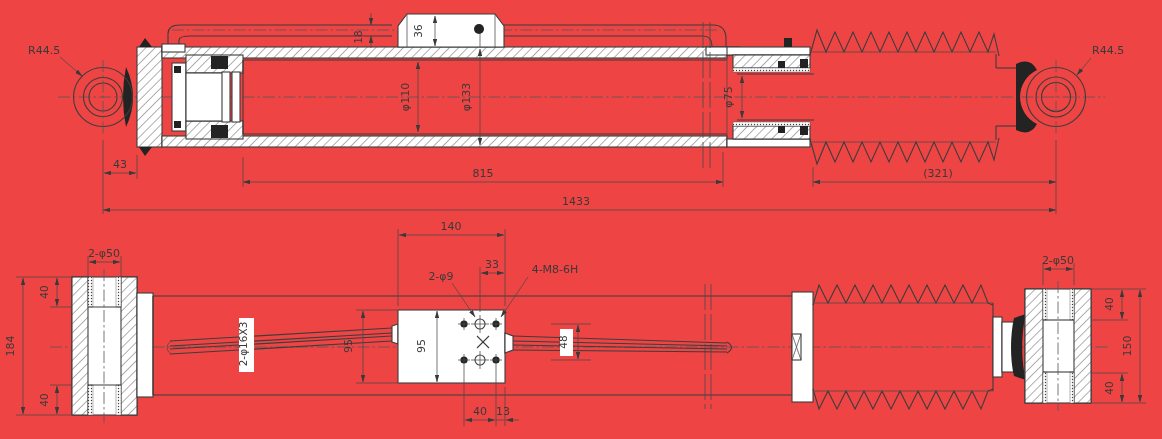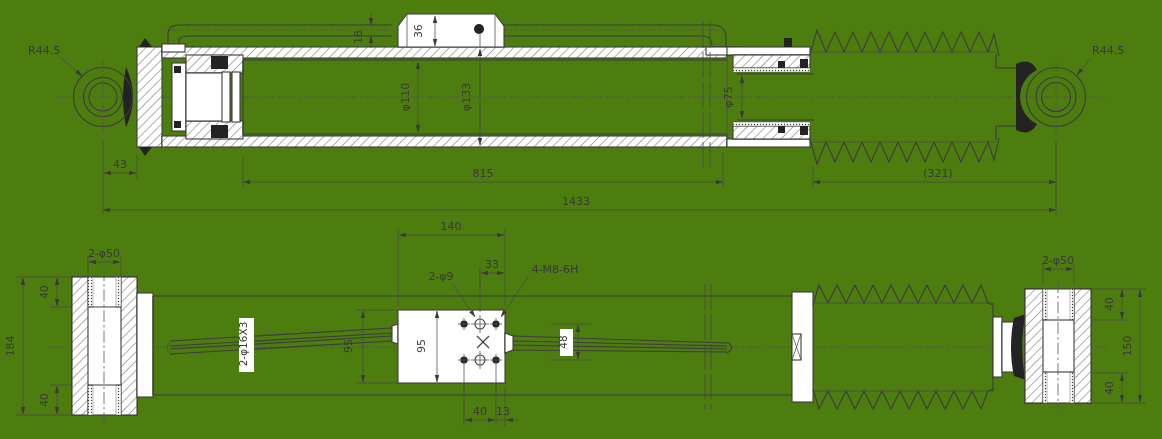--- a/index.html
+++ b/index.html
@@ -1,16 +1,16 @@
 <!DOCTYPE html>
 <html><head>
 <meta charset="utf-8">
 <style>
   html,body{margin:0;padding:0;background:#fff;}
-  .canvas{width:1162px;height:439px;background:#4d7c0f;position:relative;overflow:hidden;}
+  .canvas{width:1162px;height:439px;background:#ef4444;position:relative;overflow:hidden;}
   svg text{font-family:"DejaVu Sans",sans-serif;font-size:11px;fill:#3a3a3a;}
   svg text.sm{font-size:10.5px;}
   .s{stroke:#3d3d3d;stroke-width:1.1;fill:none;}
   .t{stroke:#4a4a4a;stroke-width:0.75;fill:none;}
   .cl{stroke:#555;stroke-width:0.8;stroke-dasharray:12 3 2.5 3;fill:none;}
   .brk{stroke:#4a4a4a;stroke-width:0.8;stroke-dasharray:26 4;fill:none;}
   .blk{fill:#232323;stroke:none;}
   .hw{fill:url(#hatch);stroke:#3d3d3d;stroke-width:1.1;}
   .dt{fill:url(#dots);stroke:#4a4a4a;stroke-width:0.4;}
   .wf{fill:#ffffff;stroke:#3d3d3d;stroke-width:1.1;}

